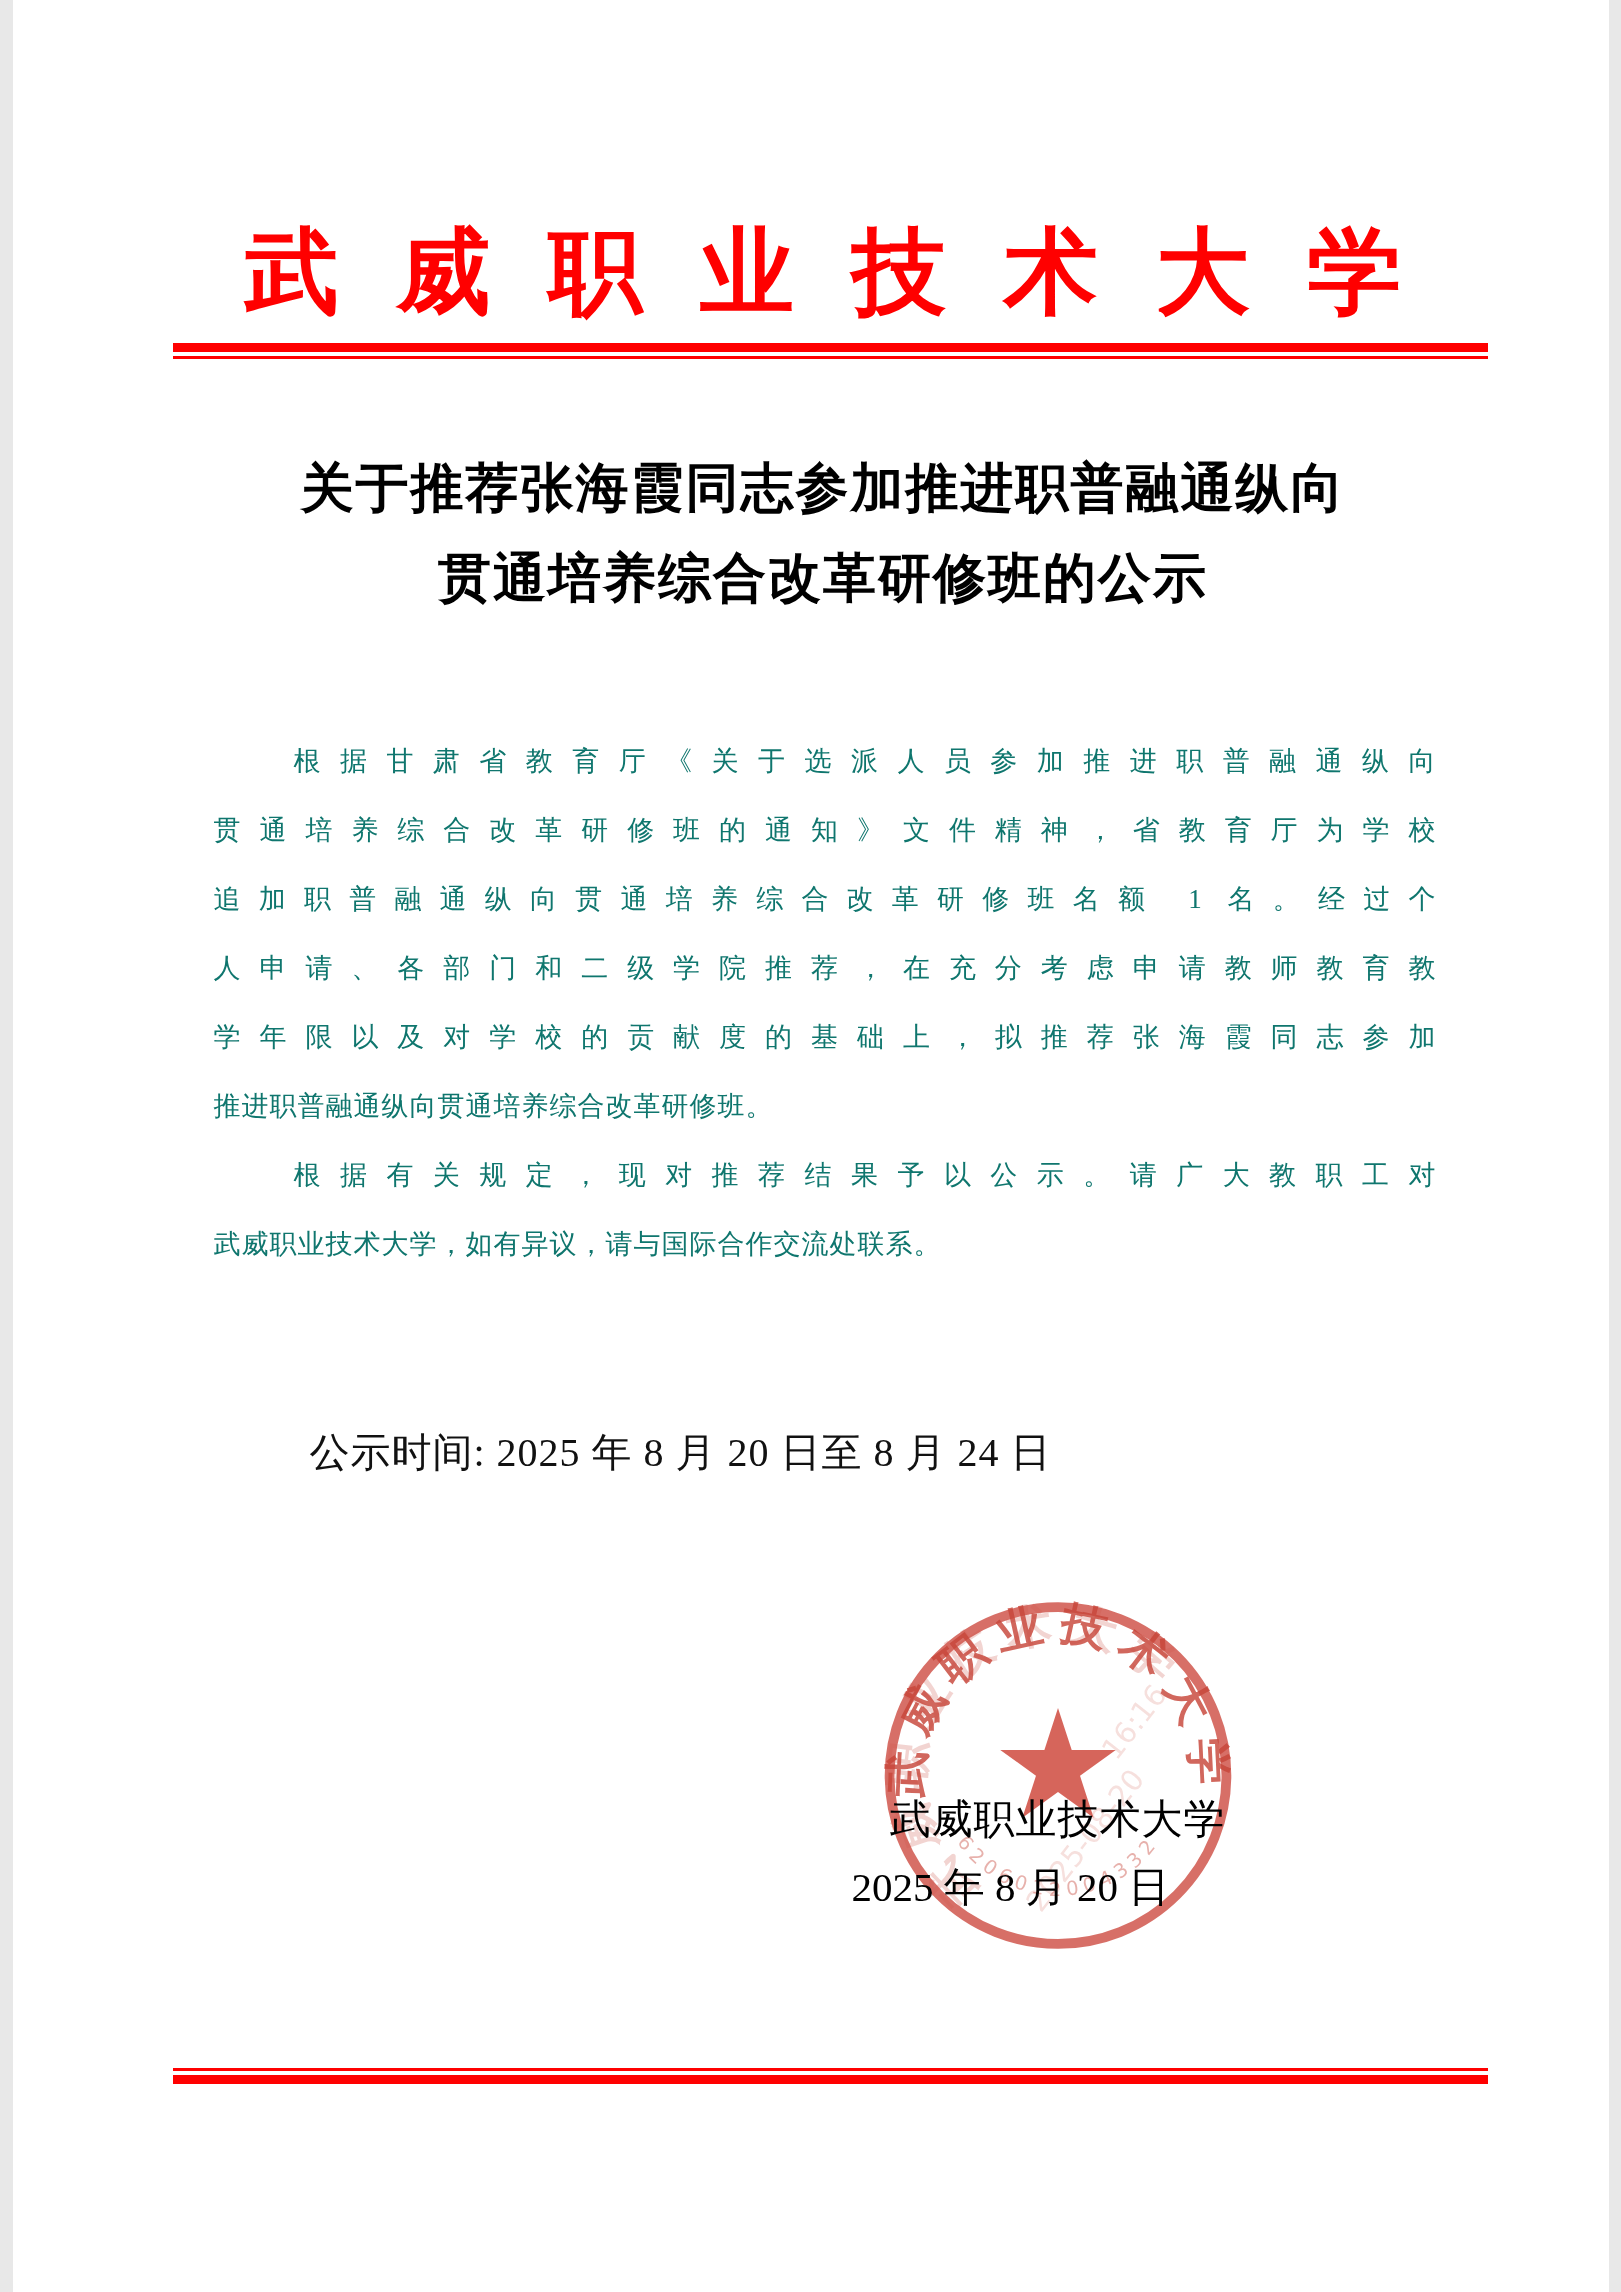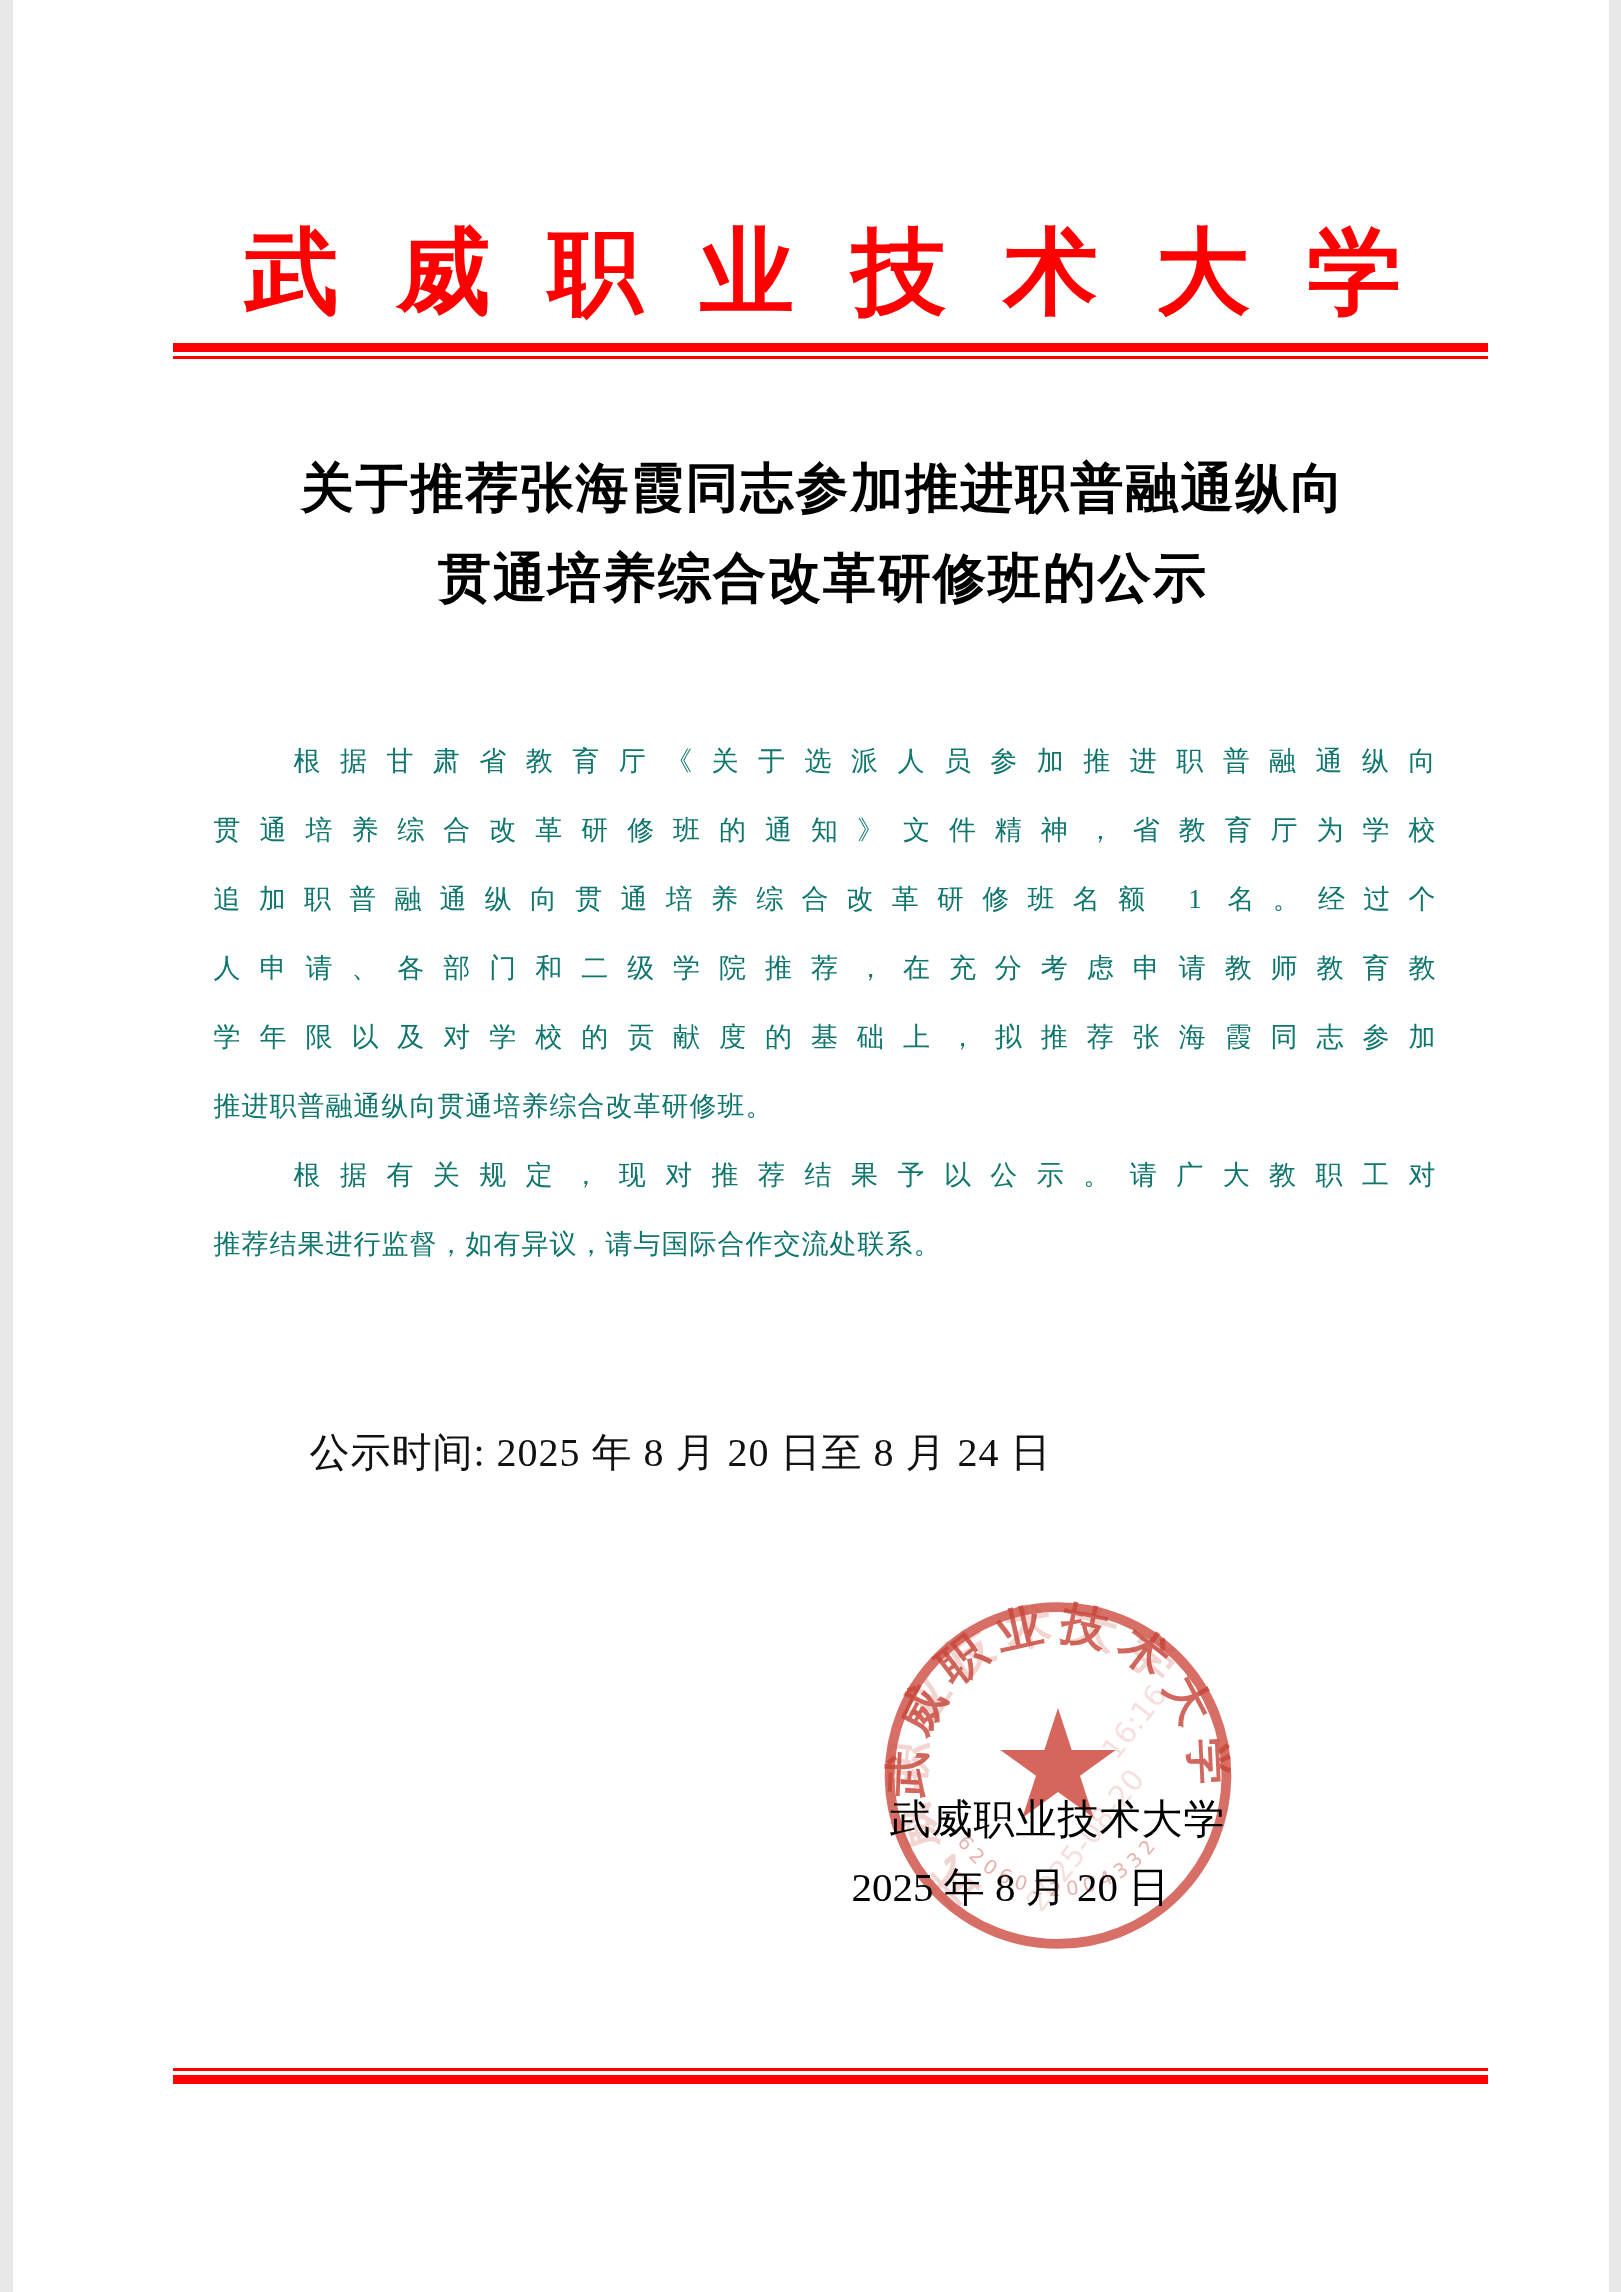--- a/index.html
+++ b/index.html
@@ -89,21 +89,21 @@
   </div>
 
   <div class="body-block">
     <div class="bline j indent">根据甘肃省教育厅《关于选派人员参加推进职普融通纵向</div>
     <div class="bline j">贯通培养综合改革研修班的通知》文件精神，省教育厅为学校</div>
     <div class="bline j">追加职普融通纵向贯通培养综合改革研修班名额 1 名。经过个</div>
     <div class="bline j">人申请、各部门和二级学院推荐，在充分考虑申请教师教育教</div>
     <div class="bline j">学年限以及对学校的贡献度的基础上，拟推荐张海霞同志参加</div>
     <div class="bline">推进职普融通纵向贯通培养综合改革研修班。</div>
     <div class="bline j indent">根据有关规定，现对推荐结果予以公示。请广大教职工对</div>
-    <div class="bline">推荐结果进行监督，如有异议，请与国际合作交流处联系。</div>
+    <div class="bline">武威职业技术大学，如有异议，请与国际合作交流处联系。</div>
   </div>
 
   <div class="info-block">
     <div class="info-line">公示时间: 2025 年 8 月 20 日至 8 月 24 日</div>
   </div>
 
   <svg class="stamp" viewBox="0 0 420 430" xmlns="http://www.w3.org/2000/svg">
     <defs>
       <path id="arcTop" d="M 76.6 246.8 A 138 138 0 1 1 343.4 246.8" fill="none"></path>
       <path id="arcBottom" d="M 101.6 272 A 125 125 0 0 0 318.4 272" fill="none"></path>

